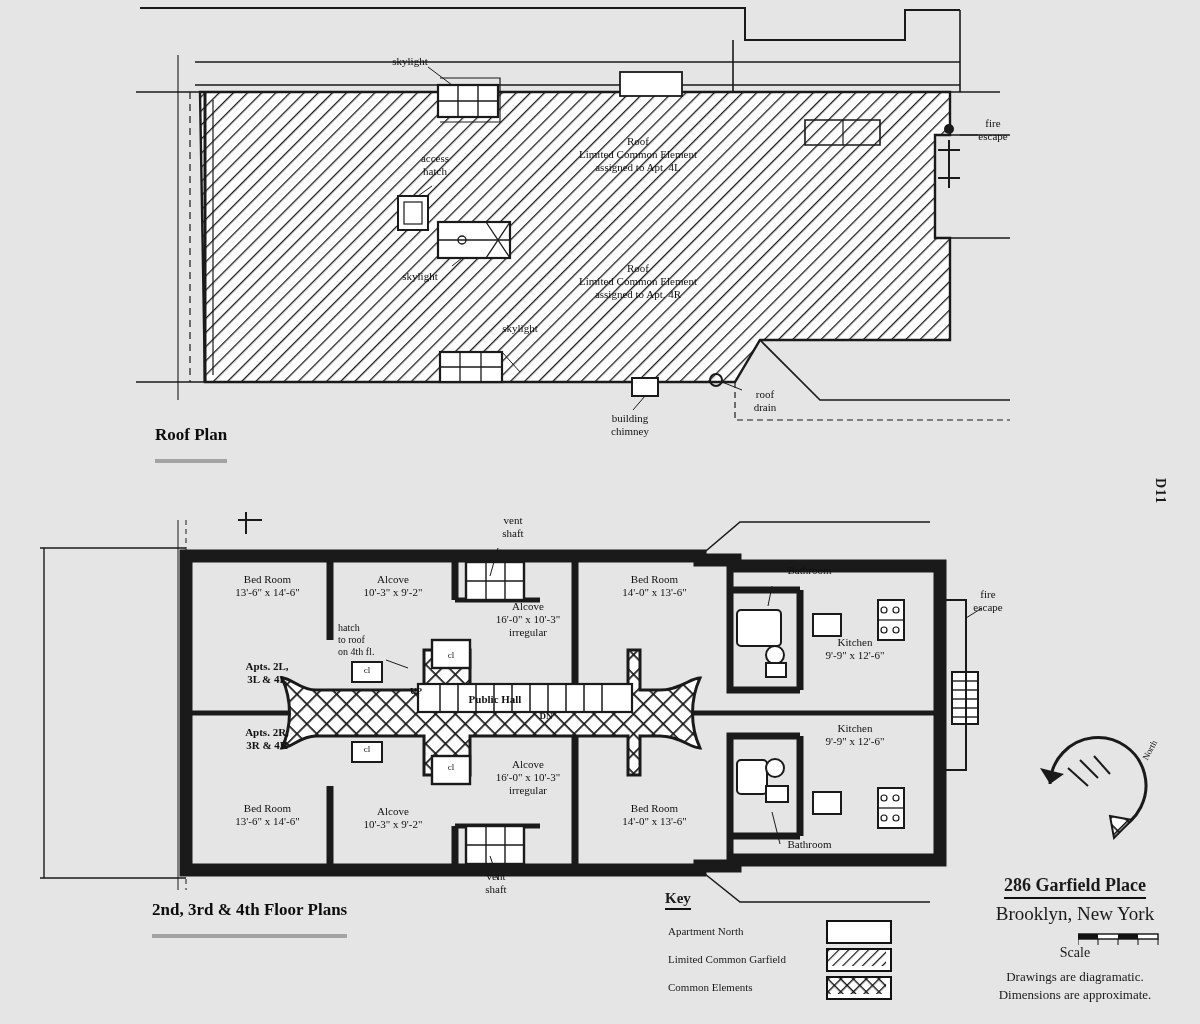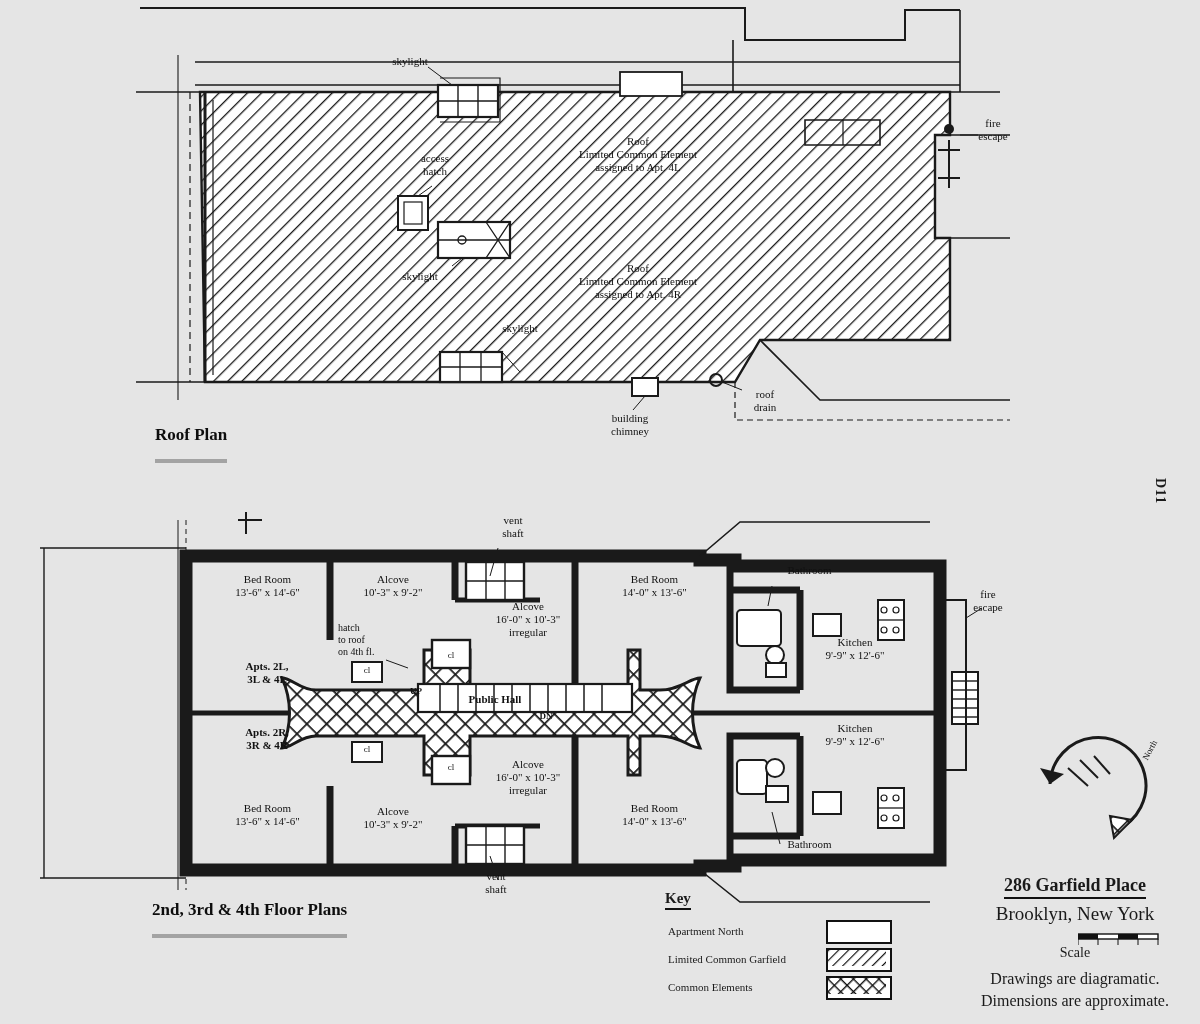--- a/index.html
+++ b/index.html
@@ -69,21 +69,21 @@
   }
   .addr .a1 {
     font-size: 18px;
     font-weight: bold;
     border-bottom: 2px solid #111;
     display: inline-block;
     padding-bottom: 1px;
   }
   .addr .a2 { font-size: 19px; margin-top: 4px; }
   .addr .a3 { font-size: 14px; margin-top: 20px; }
-  .addr .a4 { font-size: 16px; margin-top: 7px; line-height: 1.35; }
+  .addr .a4 { font-size: 13px; margin-top: 7px; line-height: 1.35; }
   .keytitle {
     position: absolute;
     font-weight: bold;
     font-size: 15px;
     border-bottom: 2px solid #111;
     padding-bottom: 1px;
   }
   .keyrow {
     position: absolute;
     font-size: 11px;

